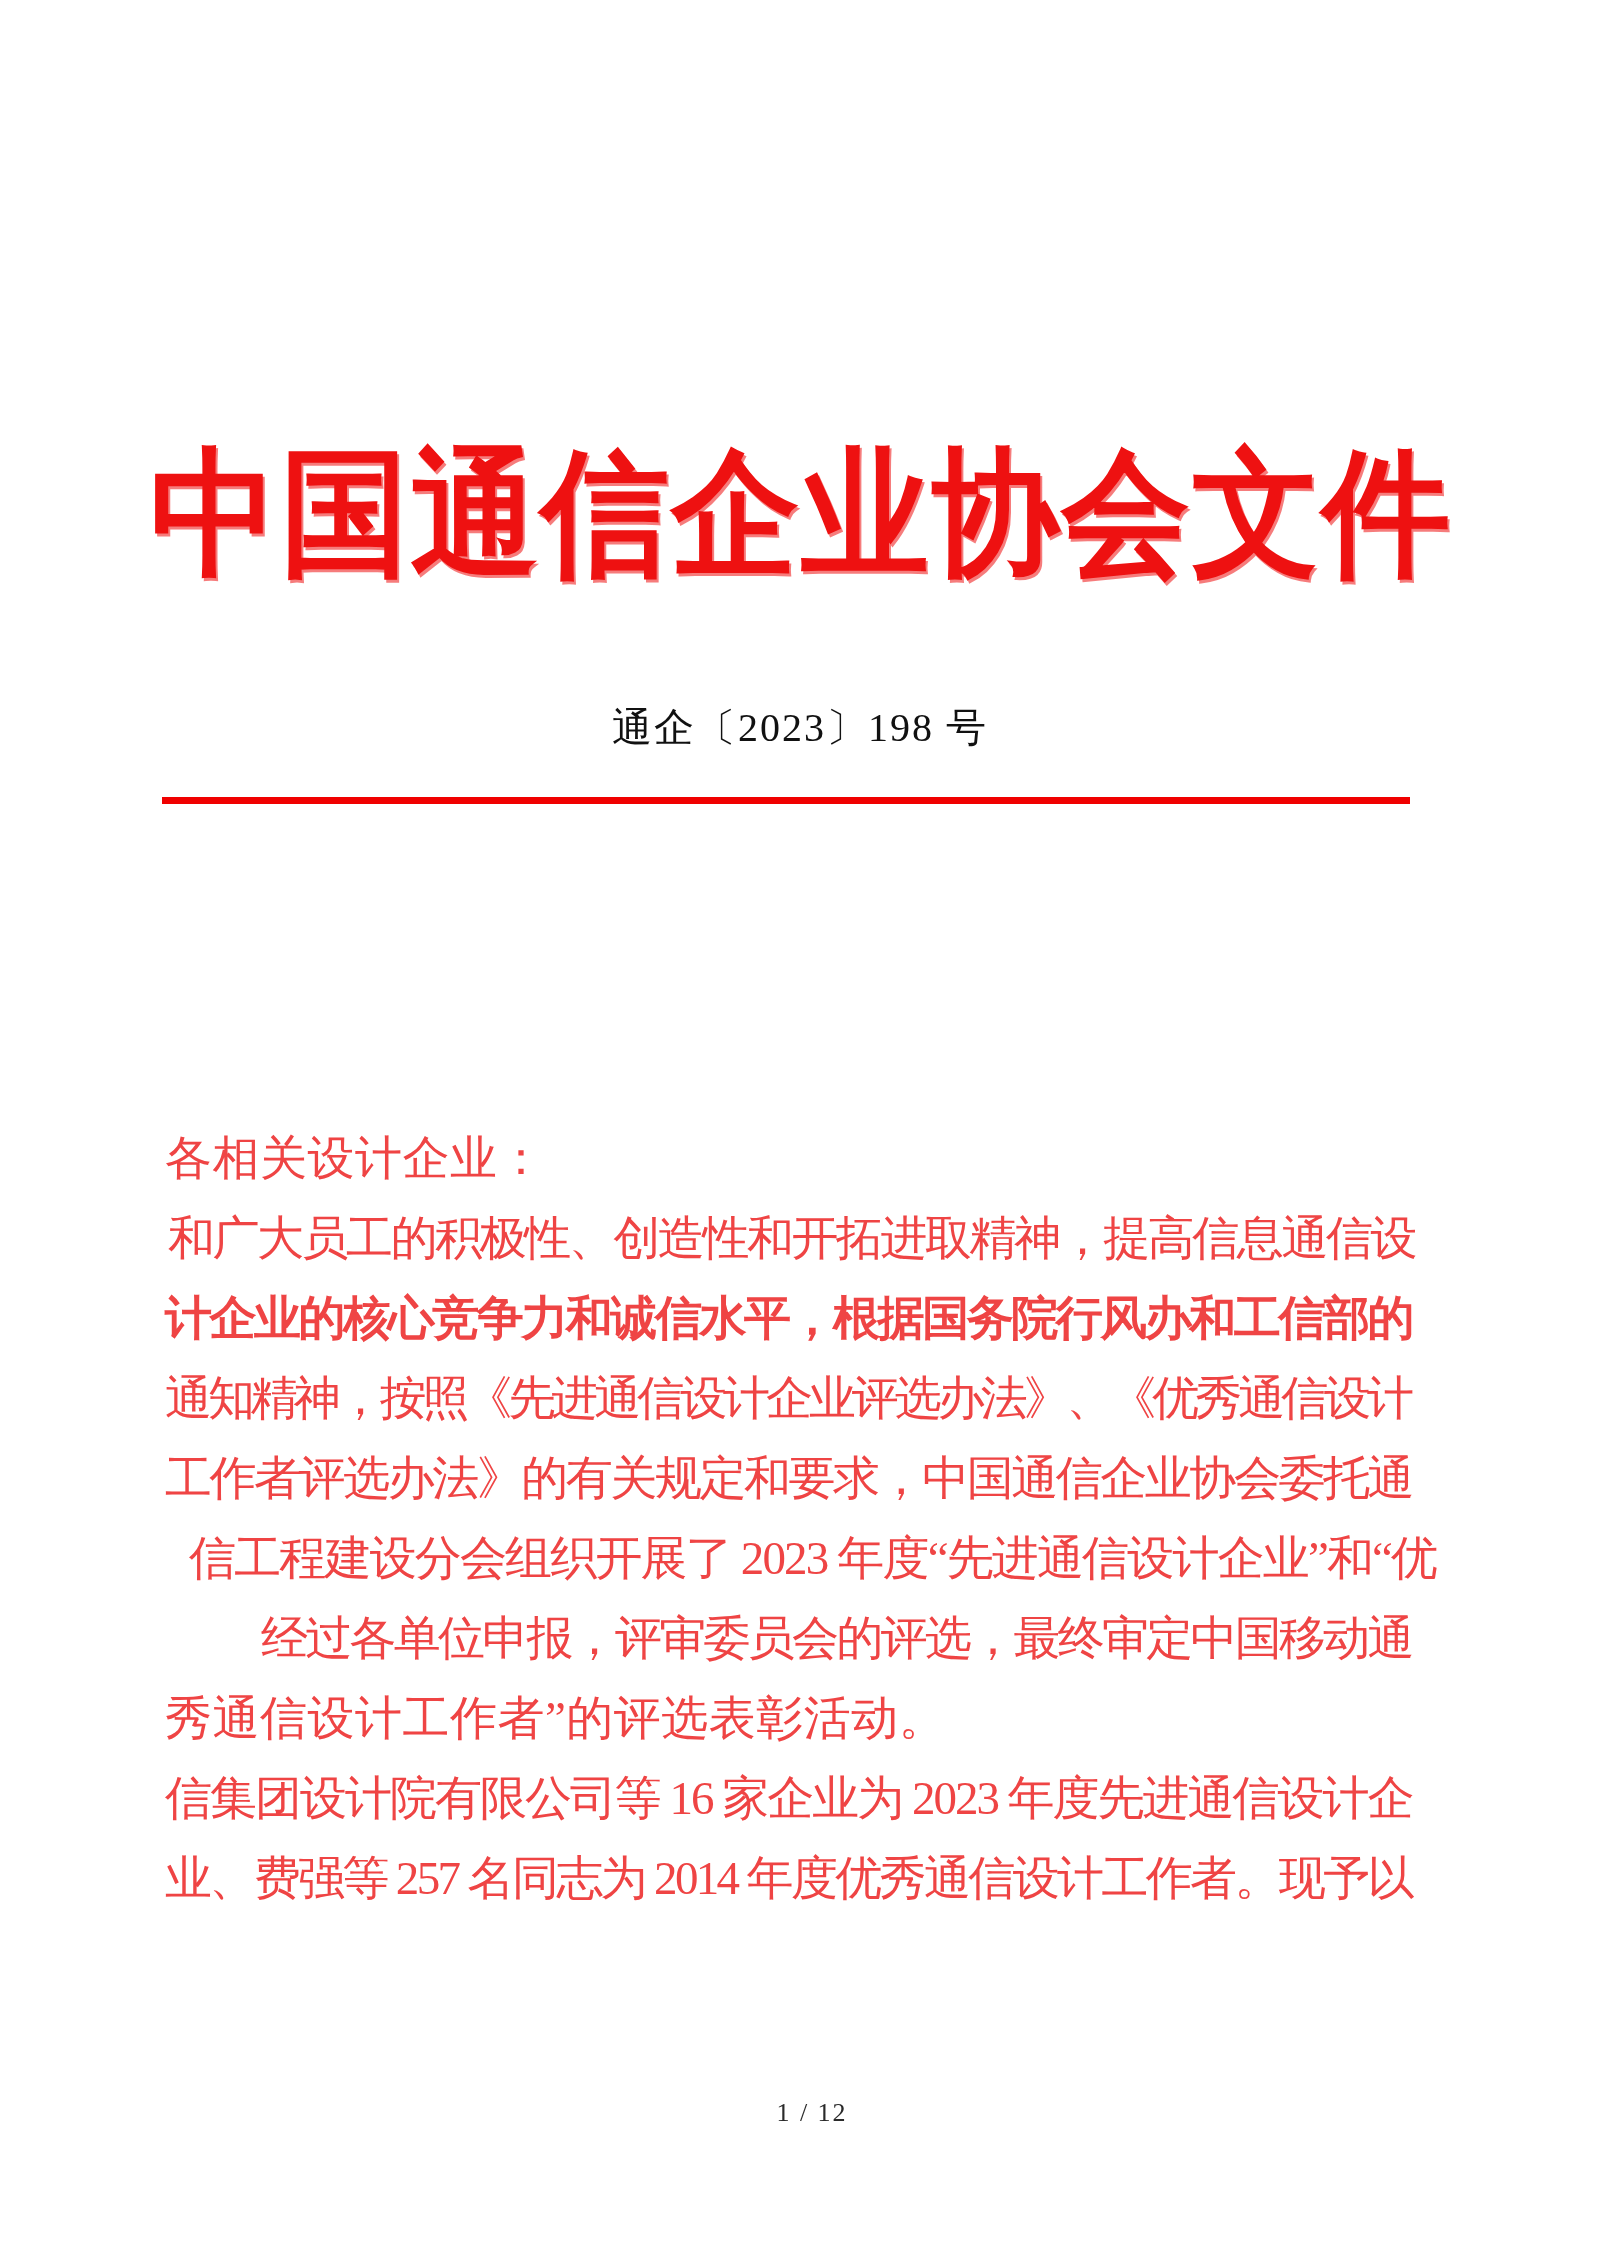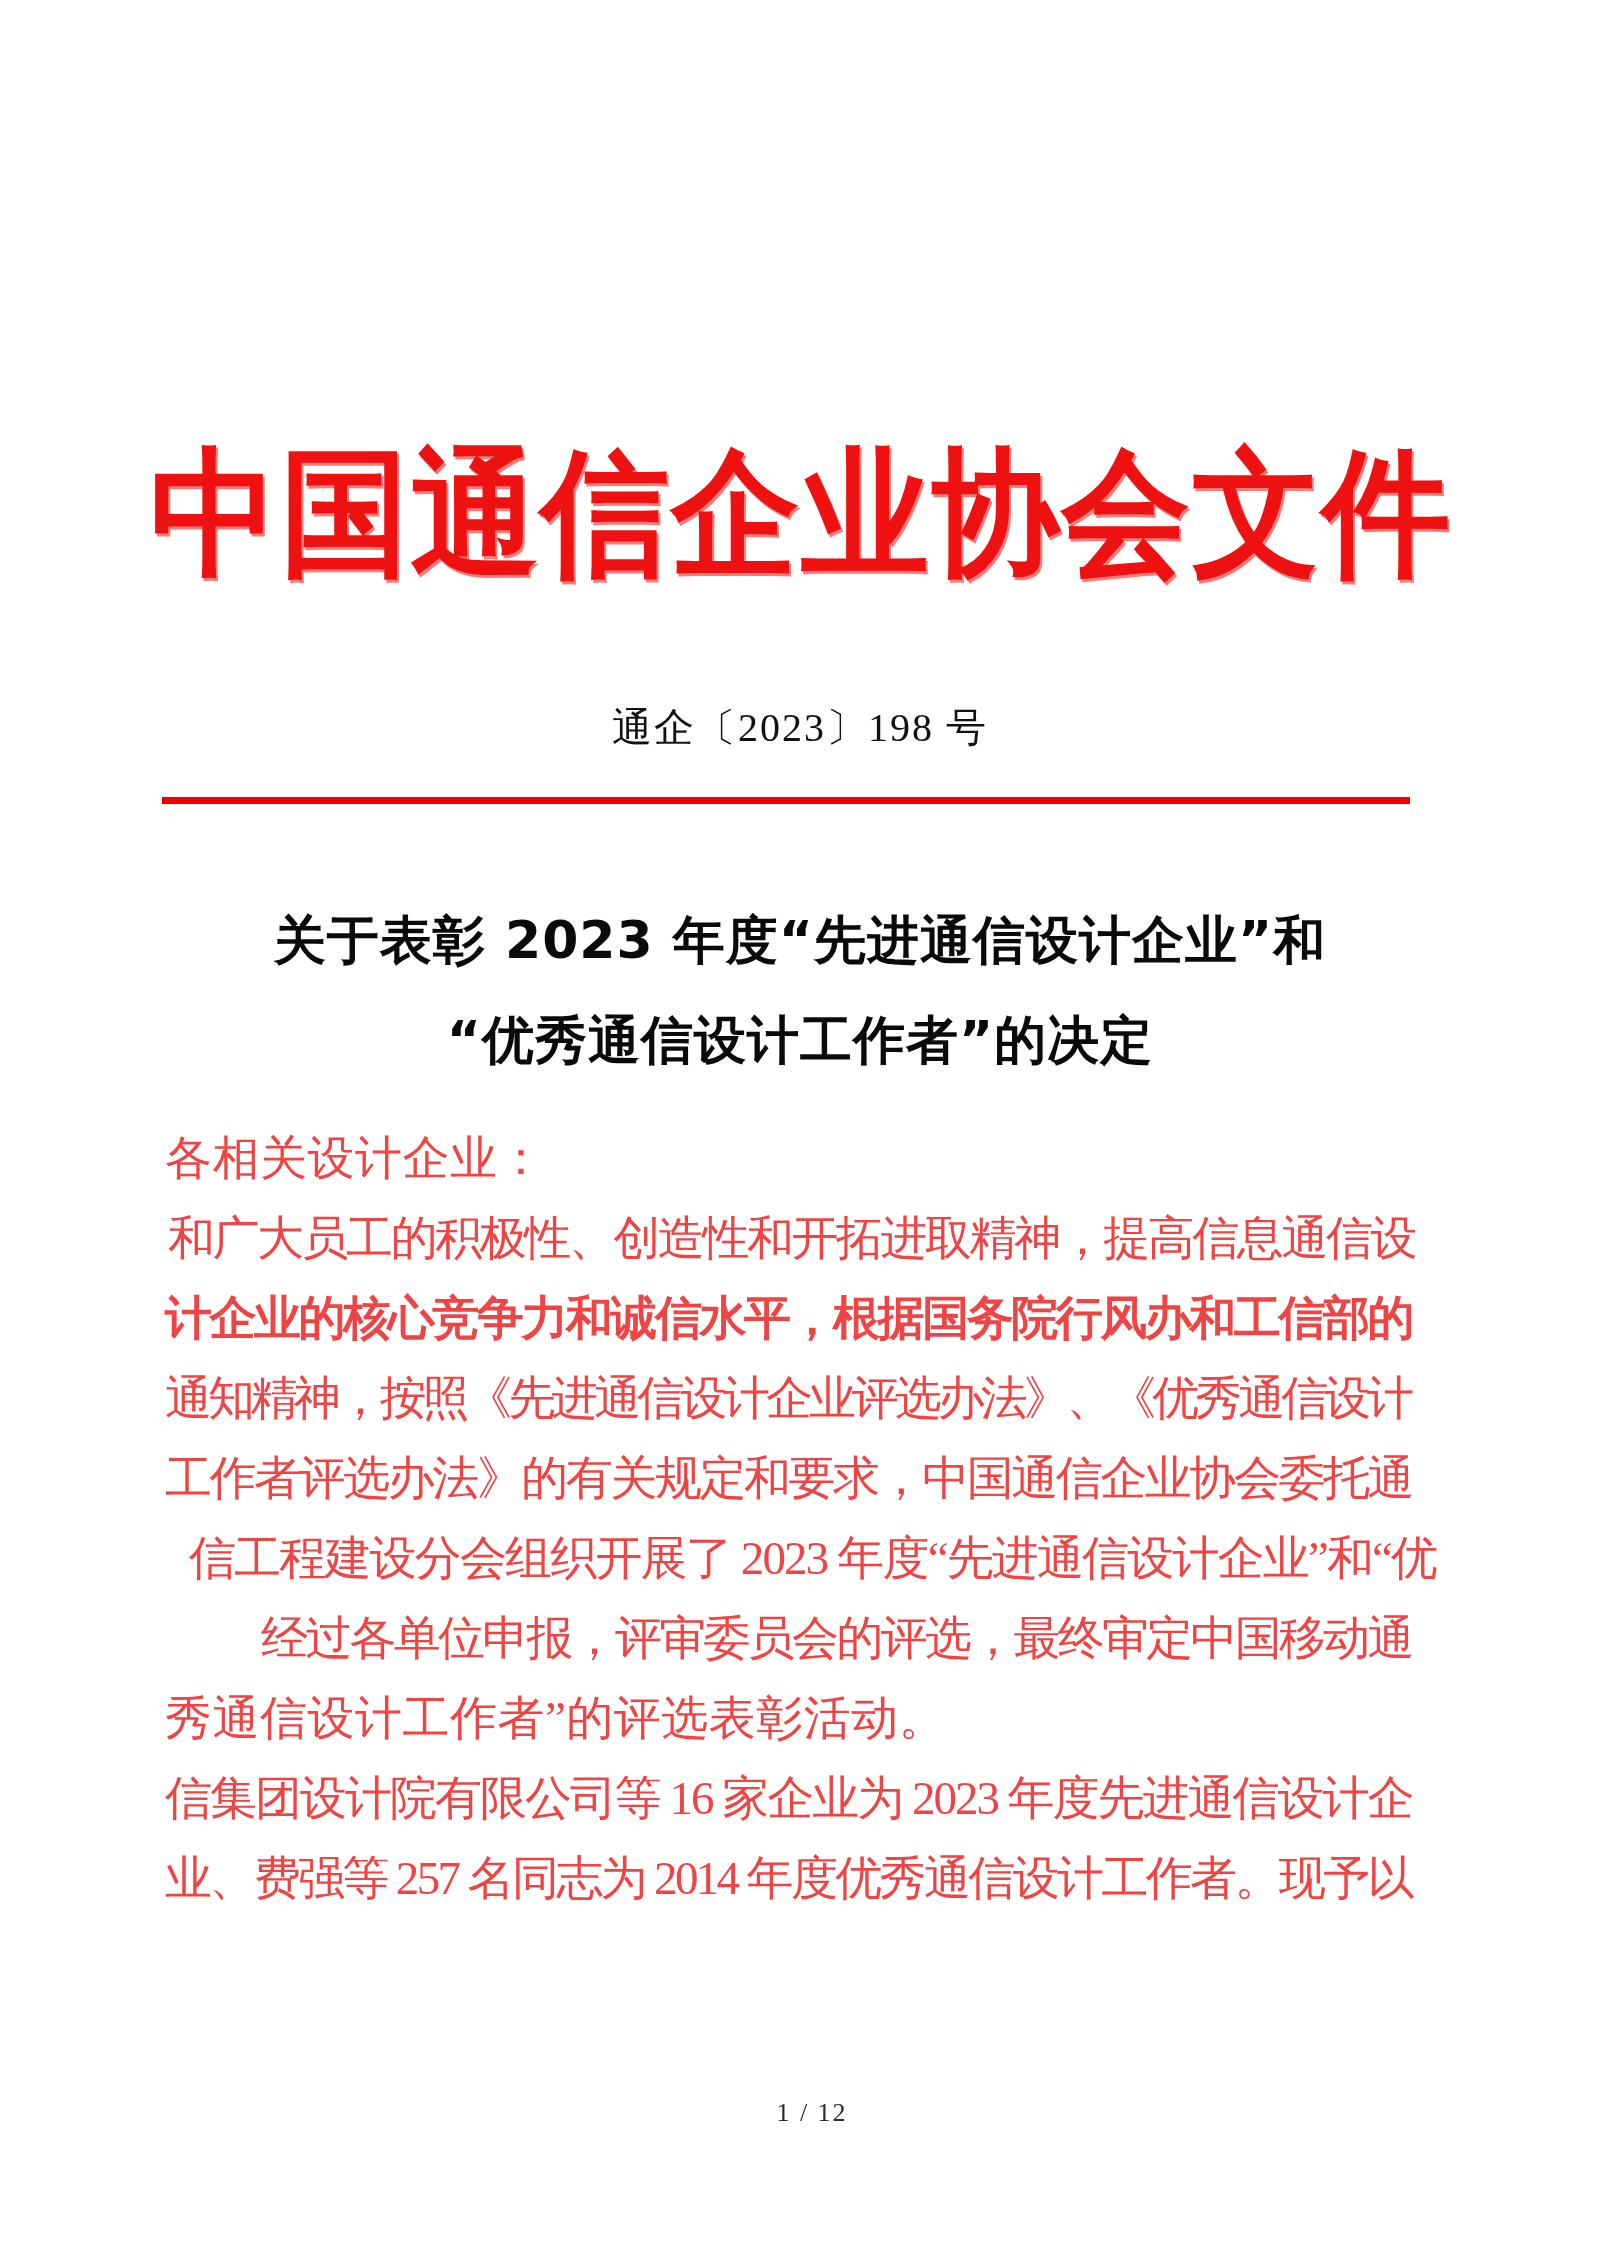--- a/index.html
+++ b/index.html
@@ -134,24 +134,20 @@
     <span>协</span>
     <span>会</span>
     <span>文</span>
     <span>件</span>
   </div>
 
   <div class="doc-number">通企〔2023〕198 号</div>
 
   <div class="red-rule"></div>
 
-  <div class="doc-title">
-    <span class="tline">关于表彰 2023 年度“先进通信设计企业”和</span>
-    <span class="tline">“优秀通信设计工作者”的决定</span>
-  </div>
 
   <div class="body-block">
     <span class="body-line">各相关设计企业：</span>
 
     <span class="body-line" style="letter-spacing: -2.46296px; text-align: right;">和广大员工的积极性、创造性和开拓进取精神，提高信息通信设</span>
     <span class="body-line" style="letter-spacing: -2.46296px; font-weight: bold;">计企业的核心竞争力和诚信水平，根据国务院行风办和工信部的</span>
     <span class="body-line" style="letter-spacing: -4.07143px;">通知精神，按照《先进通信设计企业评选办法》、《优秀通信设计</span>
     <span class="body-line" style="letter-spacing: -2.46296px;">工作者评选办法》的有关规定和要求，中国通信企业协会委托通</span>
     <span class="body-line" style="letter-spacing: -1.84375px; margin-left: 24px;">信工程建设分会组织开展了 2023 年度“先进通信设计企业”和“优</span>
     <span class="body-line indent" style="letter-spacing: -2.74px;">经过各单位申报，评审委员会的评选，最终审定中国移动通</span>

